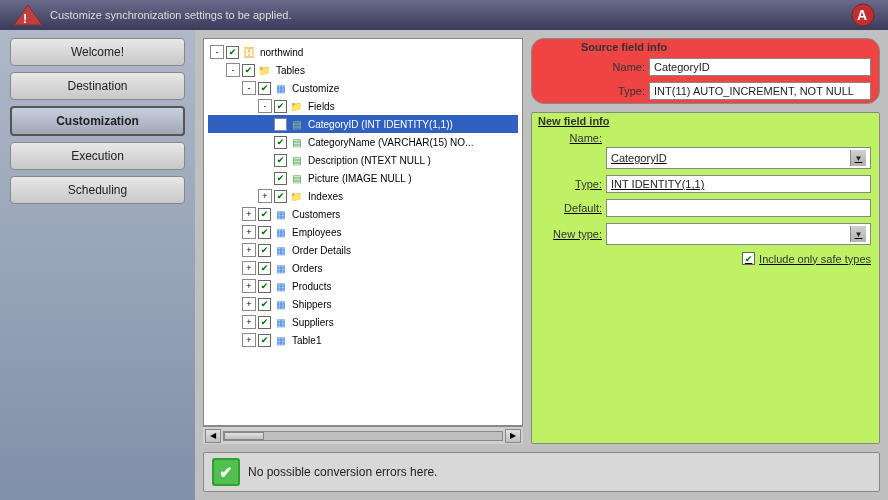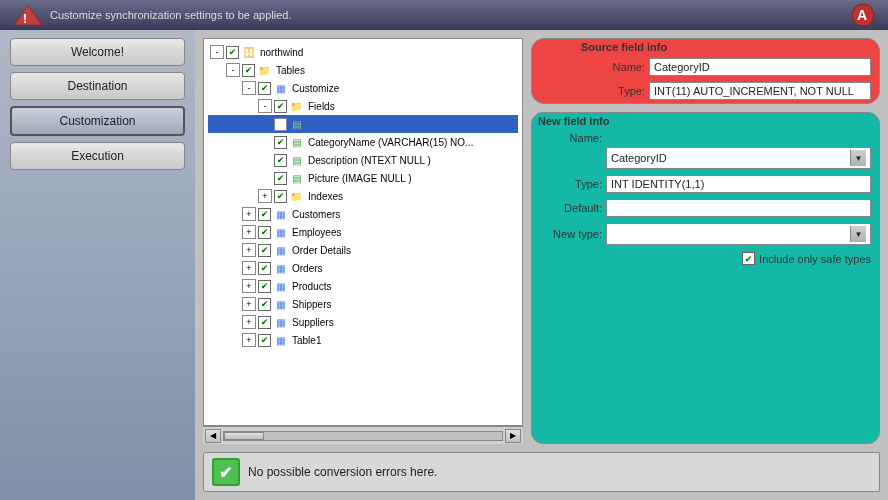--- a/index.html
+++ b/index.html
@@ -62,21 +62,21 @@
       border: 1px solid #888;
       border-radius: 4px;
       padding: 6px 4px;
       text-align: center;
       cursor: pointer;
       font-size: 12px;
       color: #222;
     }
     .sidebar-btn.active {
       background: linear-gradient(to bottom, #c8d0e0, #a0a8b8);
-      font-weight: normal;
+      font-weight: bold;
       border: 2px solid #555;
     }
 
     
     .content-area {
       flex: 1;
       display: flex;
       flex-direction: column;
       padding: 8px;
       gap: 8px;
@@ -195,23 +195,24 @@
       background: white;
       border: 1px solid #888;
       padding: 2px 4px;
       font-size: 11px;
       flex: 1;
       color: #222;
     }
 
     .new-field-box {
       border: 1px solid #888;
-      background: #14b8a6;
-      border-radius: 12px;
-      flex: 1;
+      background: #bef264;
+      border-radius: 2px;
+      flex: 1;
+      text-decoration: underline;
     }
     .new-field-title {
       font-size: 11px;
       font-weight: bold;
       padding: 2px 6px;
       color: #333;
     }
 
     .select-field {
       background: white;
@@ -344,20 +345,21 @@
   </div>
 </div>
 
 <div class="main-container">
 
   <div class="sidebar">
     <div class="sidebar-btn">Welcome!</div>
     <div class="sidebar-btn">Destination</div>
     <div class="sidebar-btn active">Customization</div>
     <div class="sidebar-btn">Execution</div>
+    <div class="sidebar-btn">Scheduling</div>
   </div>
 
   <div class="content-area">
     <div class="content-top">
 
       <div style="display:flex; flex-direction:column; width:320px;">
         <div class="tree-panel" style="flex:1; overflow:hidden;">
           <div class="tree-panel-inner">
 
             <div class="tree-item" style="padding-left:2px;">
@@ -384,20 +386,21 @@
             <div class="tree-item" style="padding-left:50px;">
               <div class="tree-expander">-</div>
               <div class="tree-check checked">✔</div>
               <div class="tree-icon folder-icon">📁</div>
               <span class="tree-label">Fields</span>
             </div>
 
             <div class="tree-item selected" style="padding-left:66px;">
               <div class="tree-check checked" style="color:white; border-color:#88a;">✔</div>
               <div class="tree-icon" style="color:#90c090;">▤</div>
+              <span class="tree-label">CategoryID (INT IDENTITY(1,1))</span>
             </div>
 
             <div class="tree-item" style="padding-left:66px;">
               <div class="tree-check checked">✔</div>
               <div class="tree-icon field-icon">▤</div>
               <span class="tree-label">CategoryName (VARCHAR(15) NO...</span>
             </div>
 
             <div class="tree-item" style="padding-left:66px;">
               <div class="tree-check checked">✔</div>

